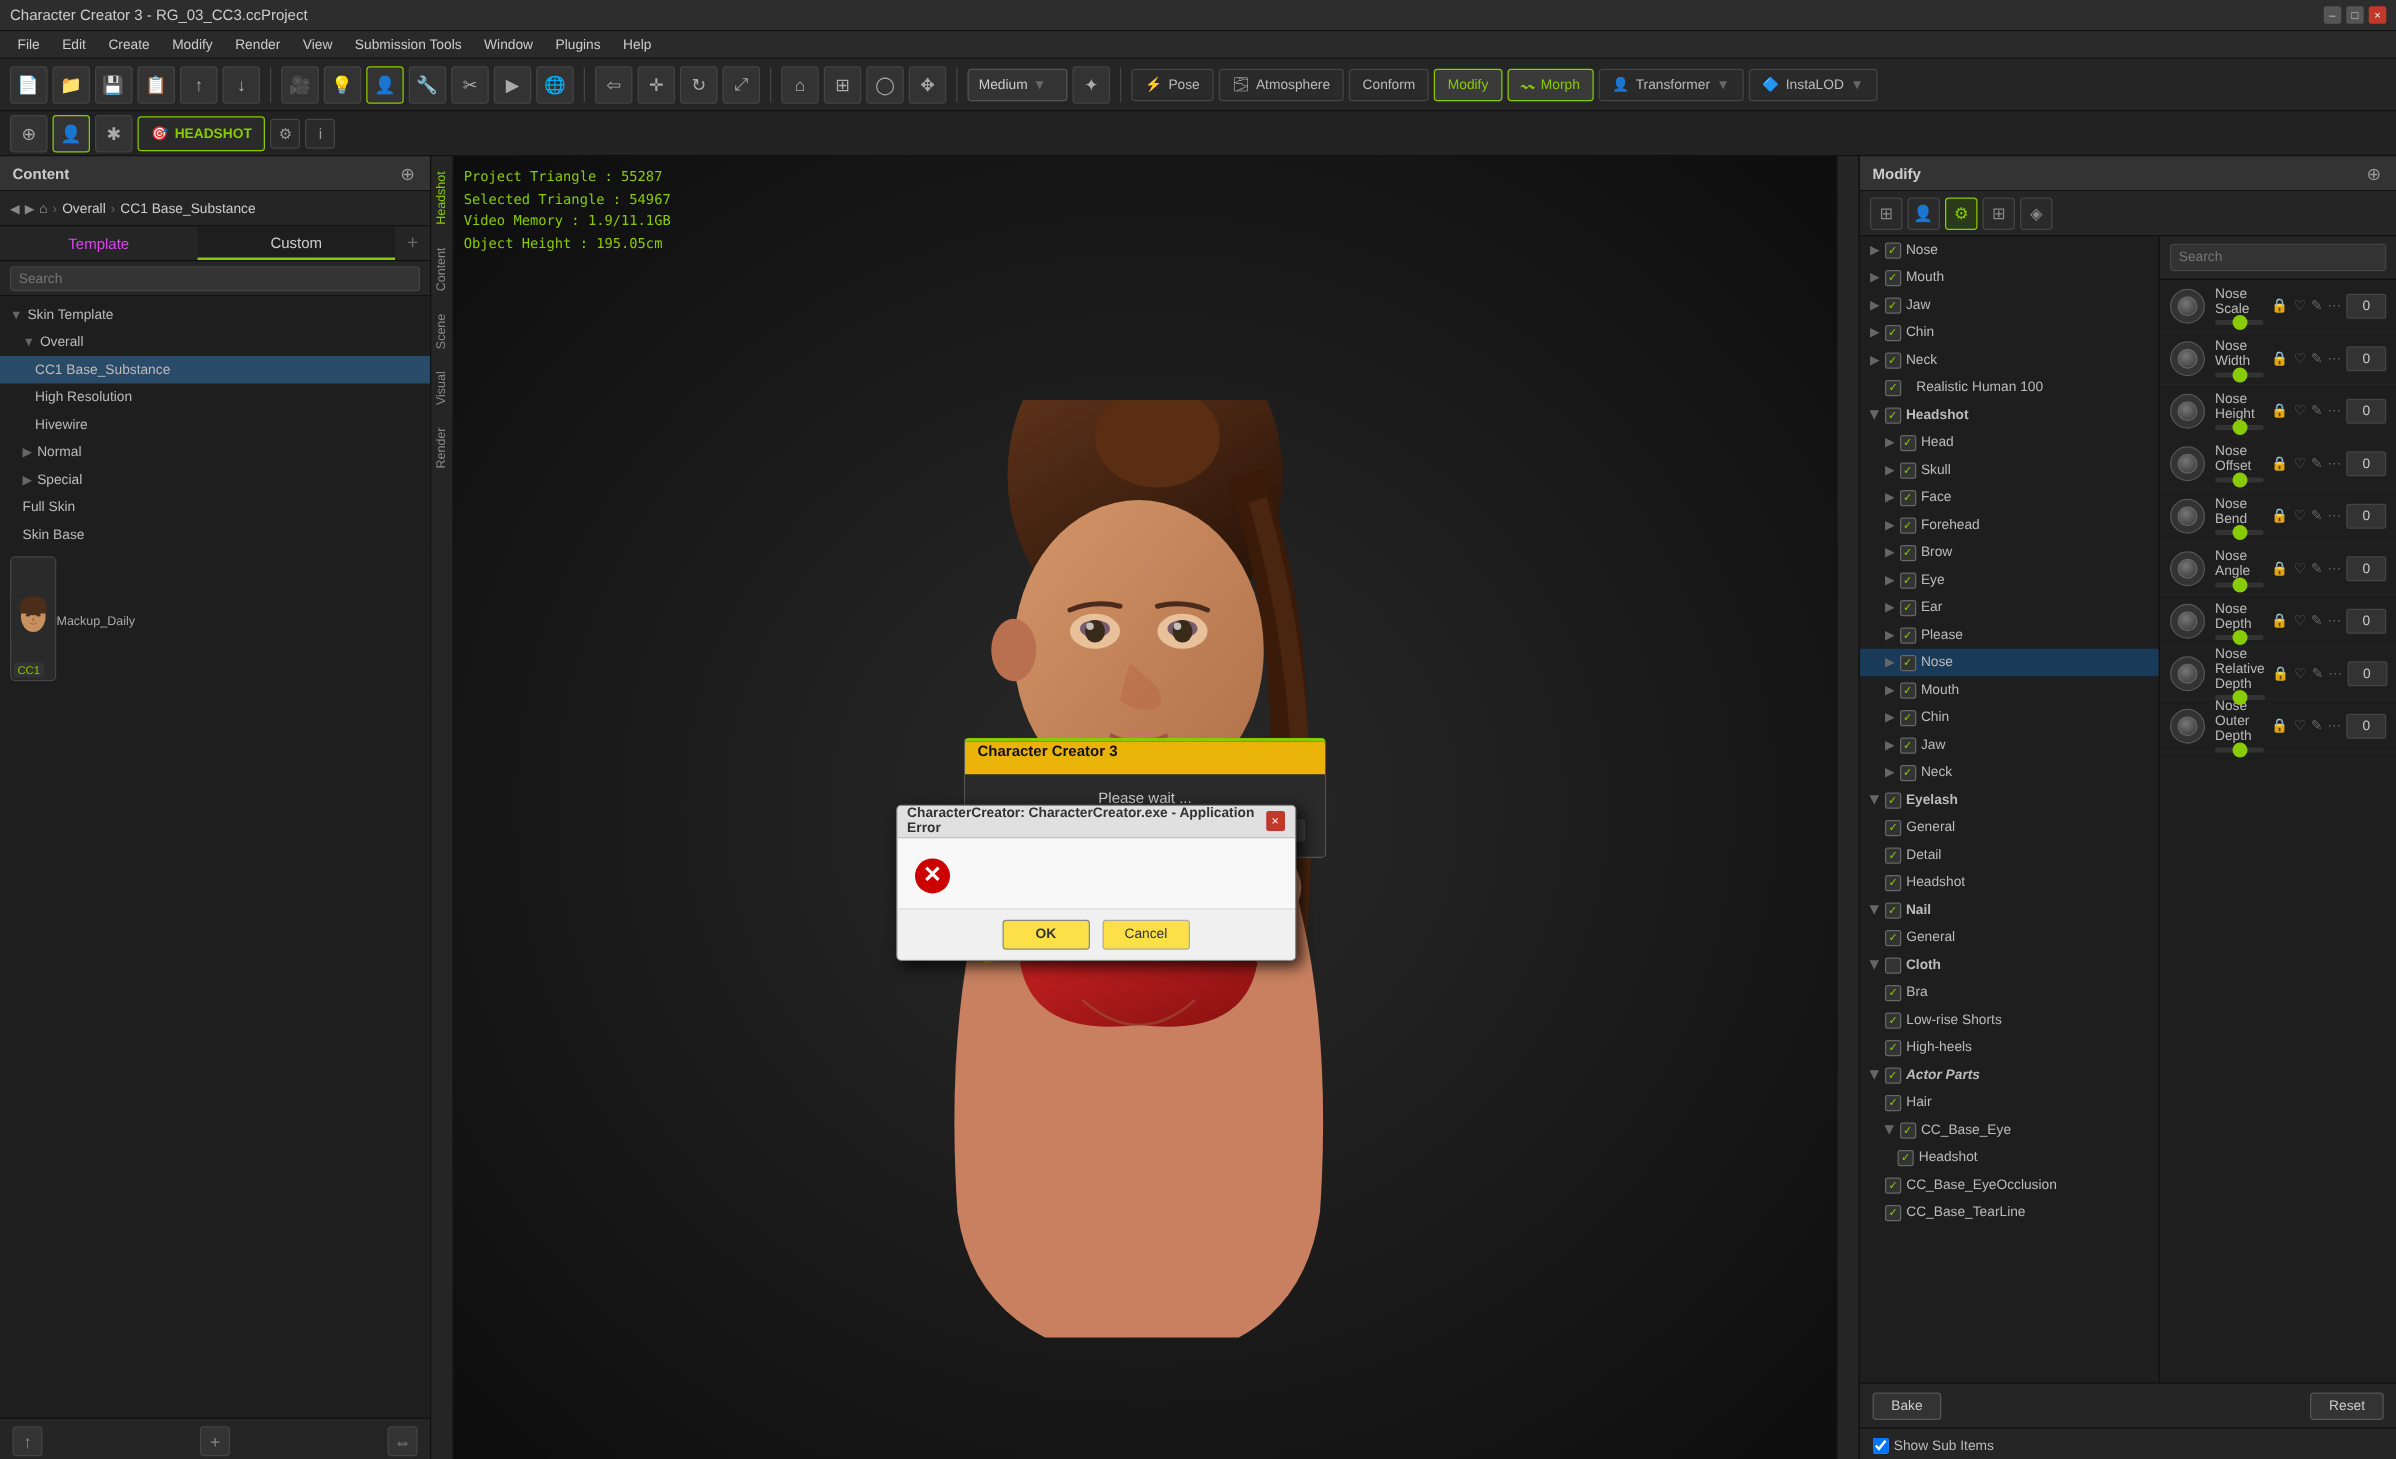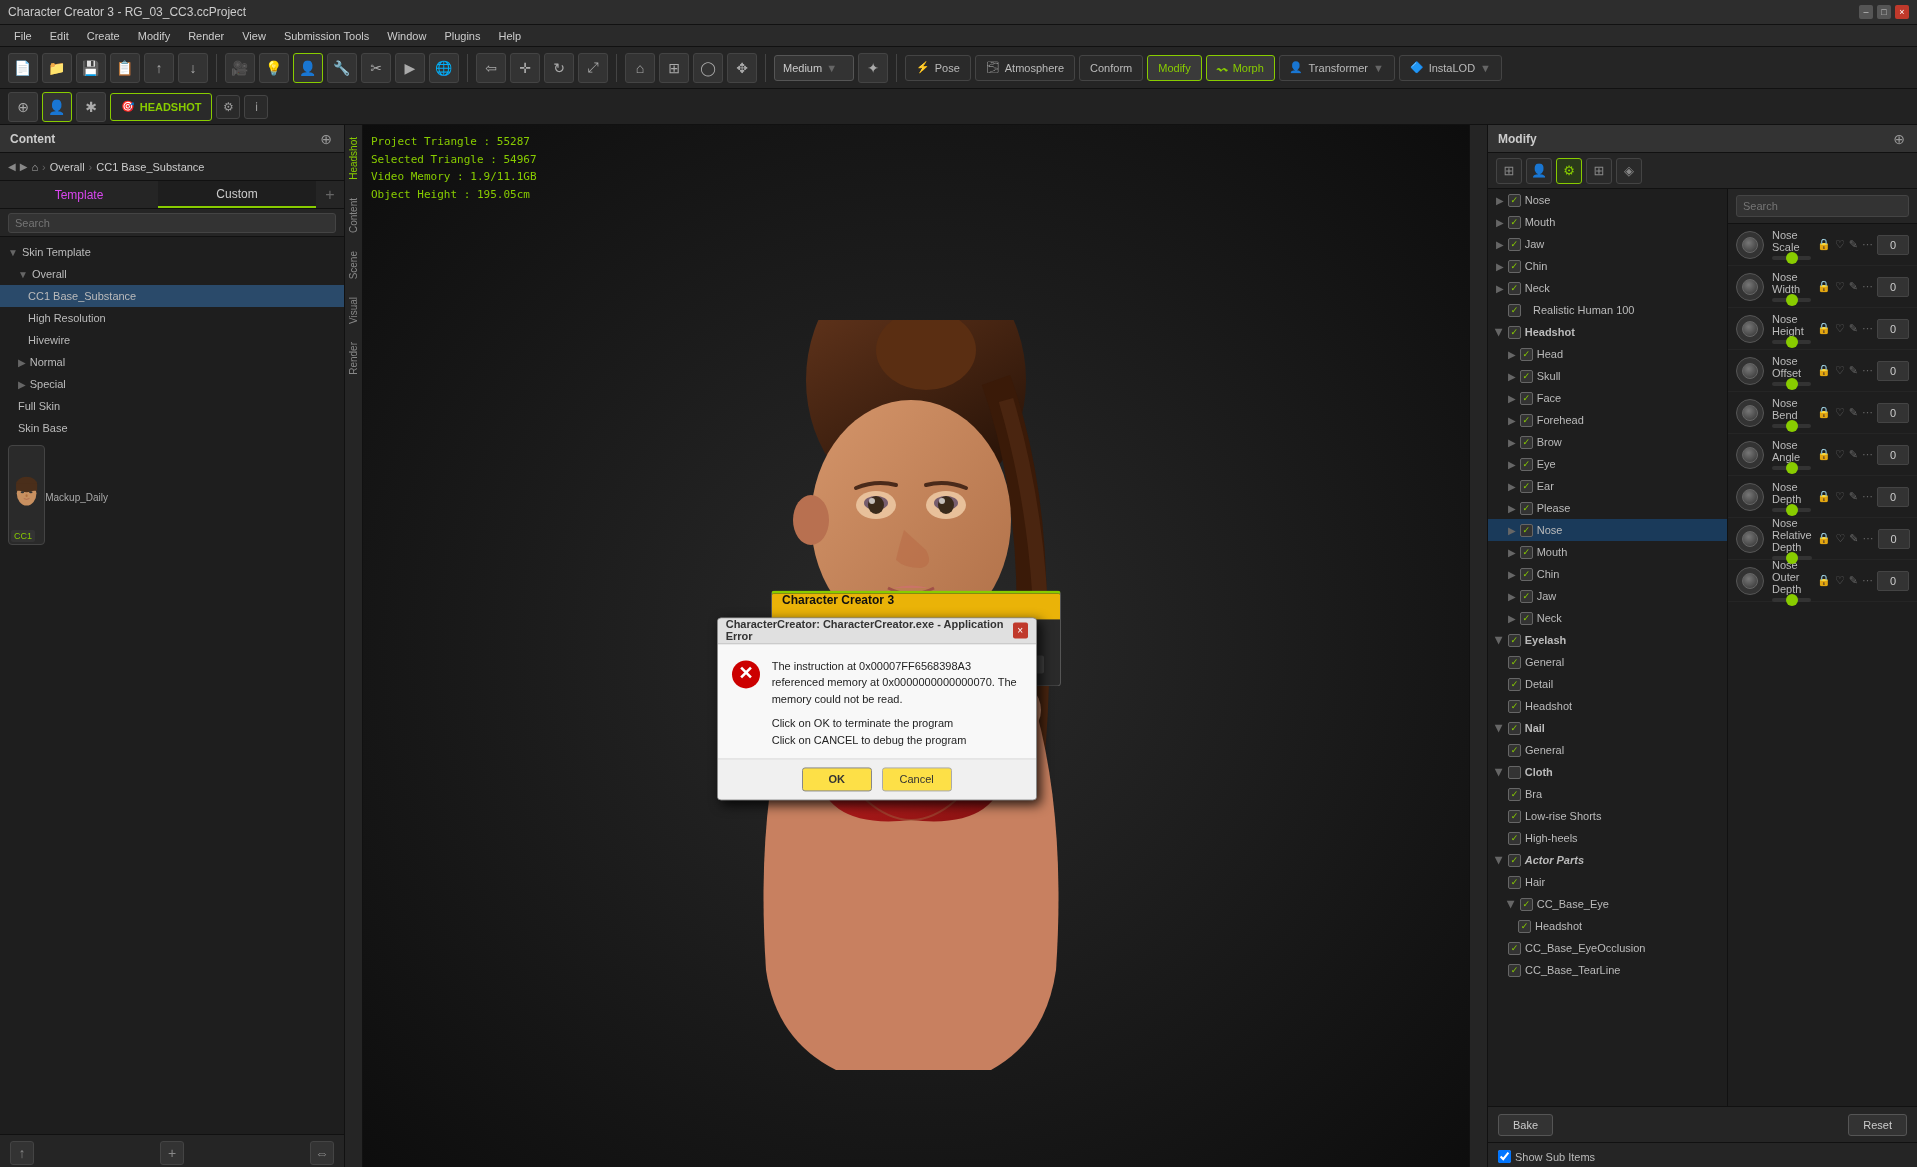--- a/index.html
+++ b/index.html
@@ -1059,25 +1059,20 @@
     <div class="error-dialog">
       <div class="error-title-bar">
         <span class="error-title-text">CharacterCreator: CharacterCreator.exe - Application Error</span>
         <button class="error-close-btn">×</button>
       </div>
       <div class="error-body">
         <svg class="error-icon" viewBox="0 0 32 32" width="32" height="32">
           <circle cx="16" cy="16" r="14" fill="#cc0000"></circle>
           <text x="16" y="21" text-anchor="middle" fill="white" font-size="18" font-weight="bold">✕</text>
         </svg>
-        <div>
-          <div class="error-text">The instruction at 0x00007FF6568398A3 referenced memory at 0x0000000000000070. The memory could not be read.</div>
-          <div class="error-text" style="margin-top:8px;">Click on OK to terminate the program</div>
-          <div class="error-text">Click on CANCEL to debug the program</div>
-        </div>
       </div>
       <div class="error-footer">
         <button class="error-btn default">OK</button>
         <button class="error-btn">Cancel</button>
       </div>
     </div>
   </div>
 
   <div id="side-tabs-right">
   </div>

